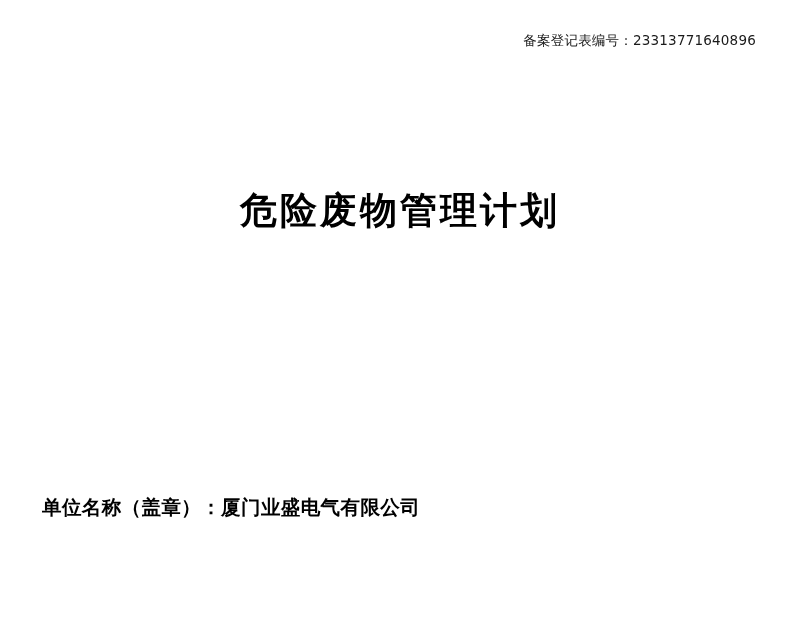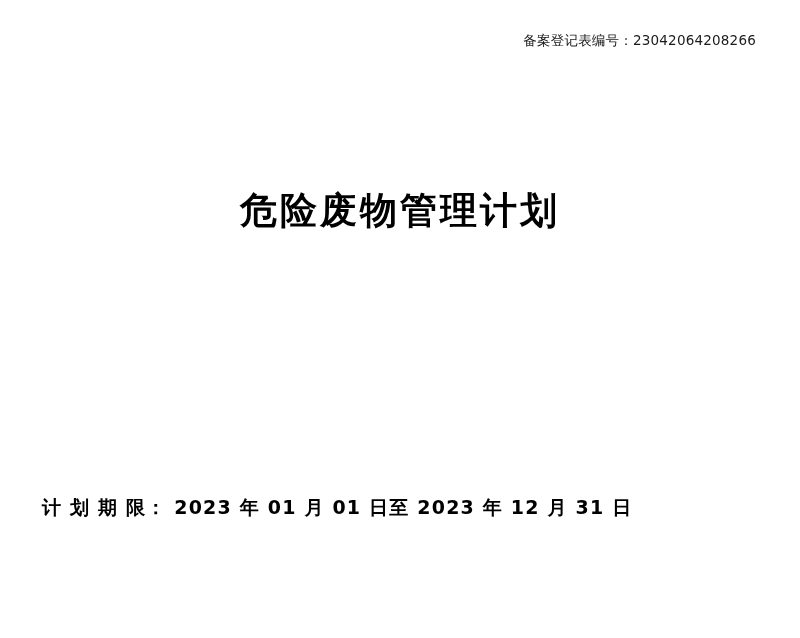--- a/index.html
+++ b/index.html
@@ -68,21 +68,21 @@
   .line-period {
     letter-spacing: 1.2px;
     font-size: 19px;
   }
 </style>
 </head>
 <body>
 
 <div class="page">
 
-  <div class="reg-number">备案登记表编号：23042064208266</div>
+  <div class="reg-number">备案登记表编号：23313771640896</div>
 
   <div class="doc-title">危险废物管理计划</div>
 
   <div class="footer-block">
-    <div class="footer-line line-period">计 划 期  限： 2023 年 01 月 01 日至 2023 年 12 月 31 日</div>
+    <div class="footer-line line-unit">单位名称（盖章）：厦门业盛电气有限公司</div>
   </div>
 
 </div>
 
 </body></html>

